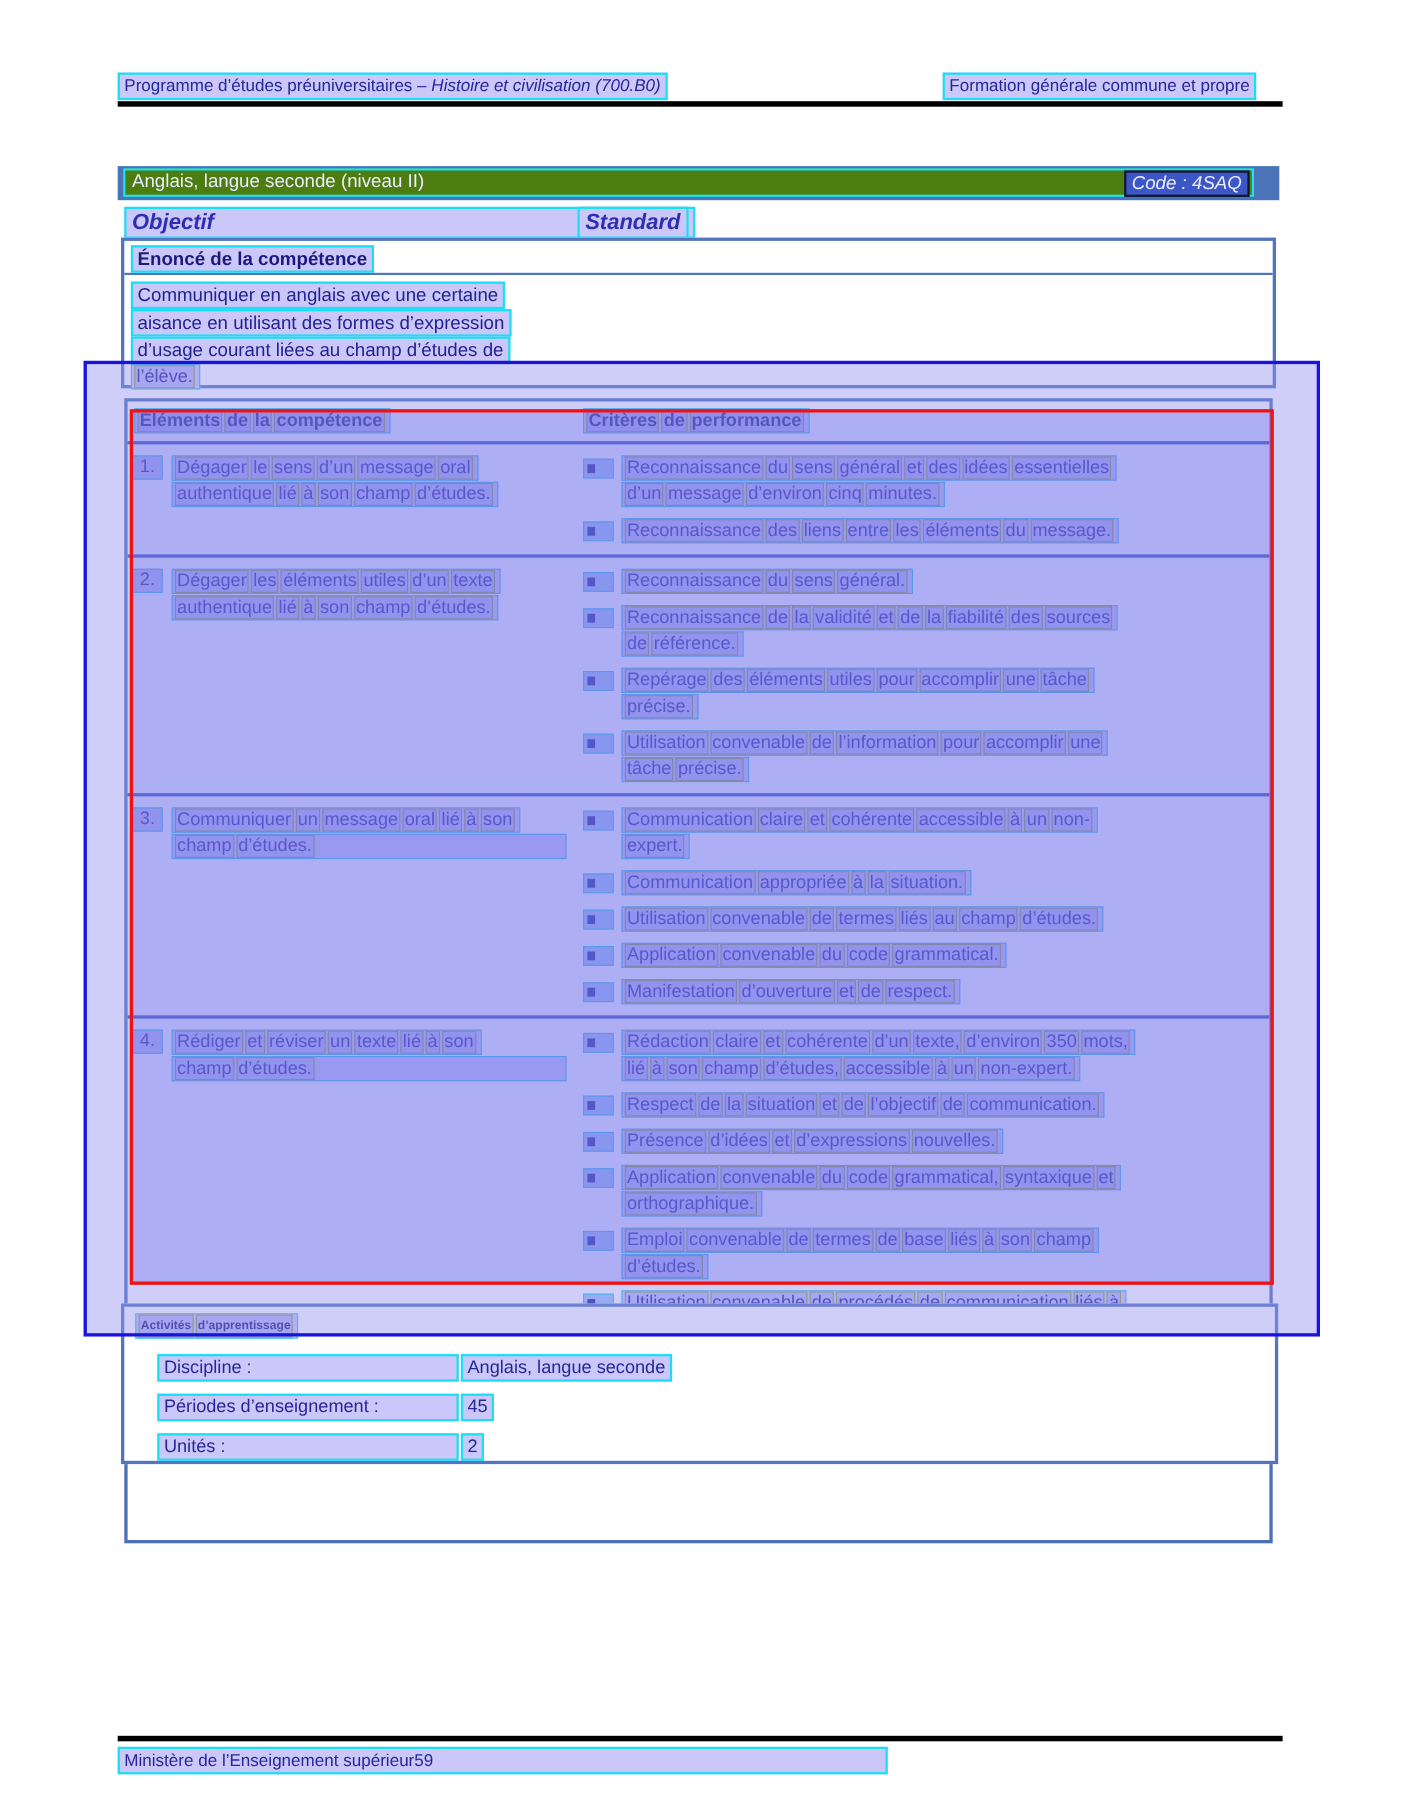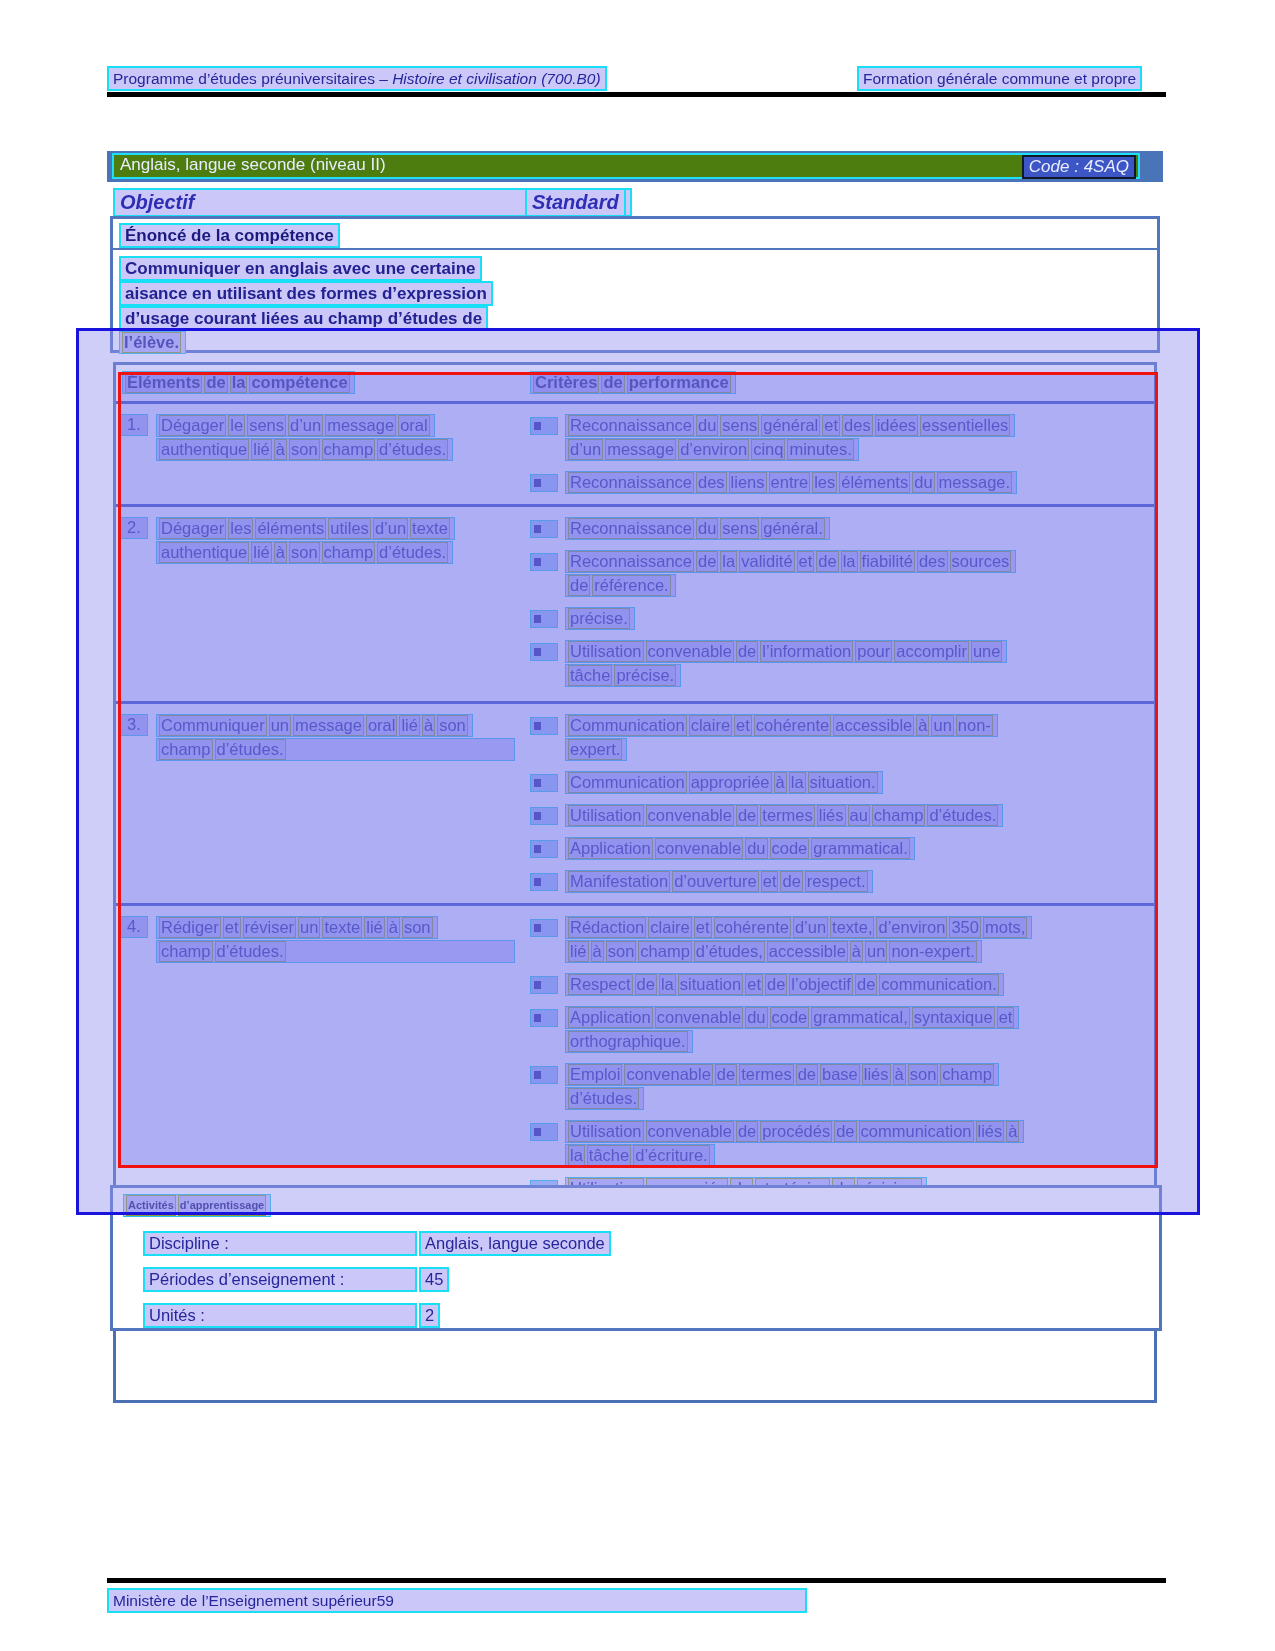--- a/index.html
+++ b/index.html
@@ -28,21 +28,21 @@
       border:2px solid #18dff5;font-size:20px;font-weight:bold;font-style:italic;color:#2e2eb5;
       line-height:25px;padding-left:5px;box-sizing:border-box;}
   .std{position:absolute;left:410px;top:-2px;border:2px solid #18dff5;background:#cbc7f8;
       padding:0 5px;line-height:25px;}
 
   
   .secbox{position:absolute;border:3px solid #5276bd;background:#fff;box-sizing:border-box;}
   .enonce{left:110px;top:216px;width:1050px;height:137px;}
   .enonce-head{height:31px;border-bottom:2px solid #5276bd;padding:4px 0 0 6px;box-sizing:border-box;}
   .enonce-head .hl{font-weight:bold;font-size:17px;color:#1a1a7e;}
-  .para{padding:6px 0 0 6px;font-weight:bold;}
+  .para{padding:6px 0 0 6px;}
   .para .hl{display:block;font-size:17px;color:#212191;margin:0 0 0 0;line-height:21px;}
 
   
   .tablebox{position:absolute;left:113px;top:362px;width:1044px;height:1041px;
       border:3px solid #4a70b6;box-sizing:border-box;background:#fff;}
   .trow{display:flex;box-sizing:border-box;}
   .trow.sep{border-top:3px solid #2f49b8;}
   .thead-row{height:36px;padding-top:6px;}
   .cell-l{width:414px;display:flex;box-sizing:border-box;}
   .cell-r{flex:1;box-sizing:border-box;}
@@ -184,20 +184,21 @@
           <div class="lines">
             <div class="tline wordify"><span class="w">Reconnaissance</span><span class="w">de</span><span class="w">la</span><span class="w">validité</span><span class="w">et</span><span class="w">de</span><span class="w">la</span><span class="w">fiabilité</span><span class="w">des</span><span class="w">sources</span></div>
             <div class="tline wordify"><span class="w">de</span><span class="w">référence.</span></div>
           </div>
         </div>
         <div class="item">
           <span class="bullet-box">
               <span class="bullet-sq"></span>
             </span>
           <div class="lines">
+            <div class="tline wordify"><span class="w">Repérage</span><span class="w">des</span><span class="w">éléments</span><span class="w">utiles</span><span class="w">pour</span><span class="w">accomplir</span><span class="w">une</span><span class="w">tâche</span></div>
             <div class="tline wordify"><span class="w">précise.</span></div>
           </div>
         </div>
         <div class="item">
           <span class="bullet-box">
               <span class="bullet-sq"></span>
             </span>
           <div class="lines">
             <div class="tline wordify"><span class="w">Utilisation</span><span class="w">convenable</span><span class="w">de</span><span class="w">l’information</span><span class="w">pour</span><span class="w">accomplir</span><span class="w">une</span></div>
             <div class="tline wordify"><span class="w">tâche</span><span class="w">précise.</span></div>
@@ -276,20 +277,28 @@
             <div class="tline wordify"><span class="w">Rédaction</span><span class="w">claire</span><span class="w">et</span><span class="w">cohérente</span><span class="w">d’un</span><span class="w">texte,</span><span class="w">d’environ</span><span class="w">350</span><span class="w">mots,</span></div>
             <div class="tline wordify"><span class="w">lié</span><span class="w">à</span><span class="w">son</span><span class="w">champ</span><span class="w">d’études,</span><span class="w">accessible</span><span class="w">à</span><span class="w">un</span><span class="w">non-expert.</span></div>
           </div>
         </div>
         <div class="item">
           <span class="bullet-box">
               <span class="bullet-sq"></span>
             </span>
           <div class="lines">
             <div class="tline wordify"><span class="w">Respect</span><span class="w">de</span><span class="w">la</span><span class="w">situation</span><span class="w">et</span><span class="w">de</span><span class="w">l’objectif</span><span class="w">de</span><span class="w">communication.</span></div>
+          </div>
+        </div>
+        <div class="item">
+          <span class="bullet-box">
+              <span class="bullet-sq"></span>
+            </span>
+          <div class="lines">
+            <div class="tline wordify"><span class="w">Présence</span><span class="w">d’idées</span><span class="w">et</span><span class="w">d’expressions</span><span class="w">nouvelles.</span></div>
           </div>
         </div>
         <div class="item">
           <span class="bullet-box">
               <span class="bullet-sq"></span>
             </span>
           <div class="lines">
             <div class="tline wordify"><span class="w">Application</span><span class="w">convenable</span><span class="w">du</span><span class="w">code</span><span class="w">grammatical,</span><span class="w">syntaxique</span><span class="w">et</span></div>
             <div class="tline wordify"><span class="w">orthographique.</span></div>
           </div>

